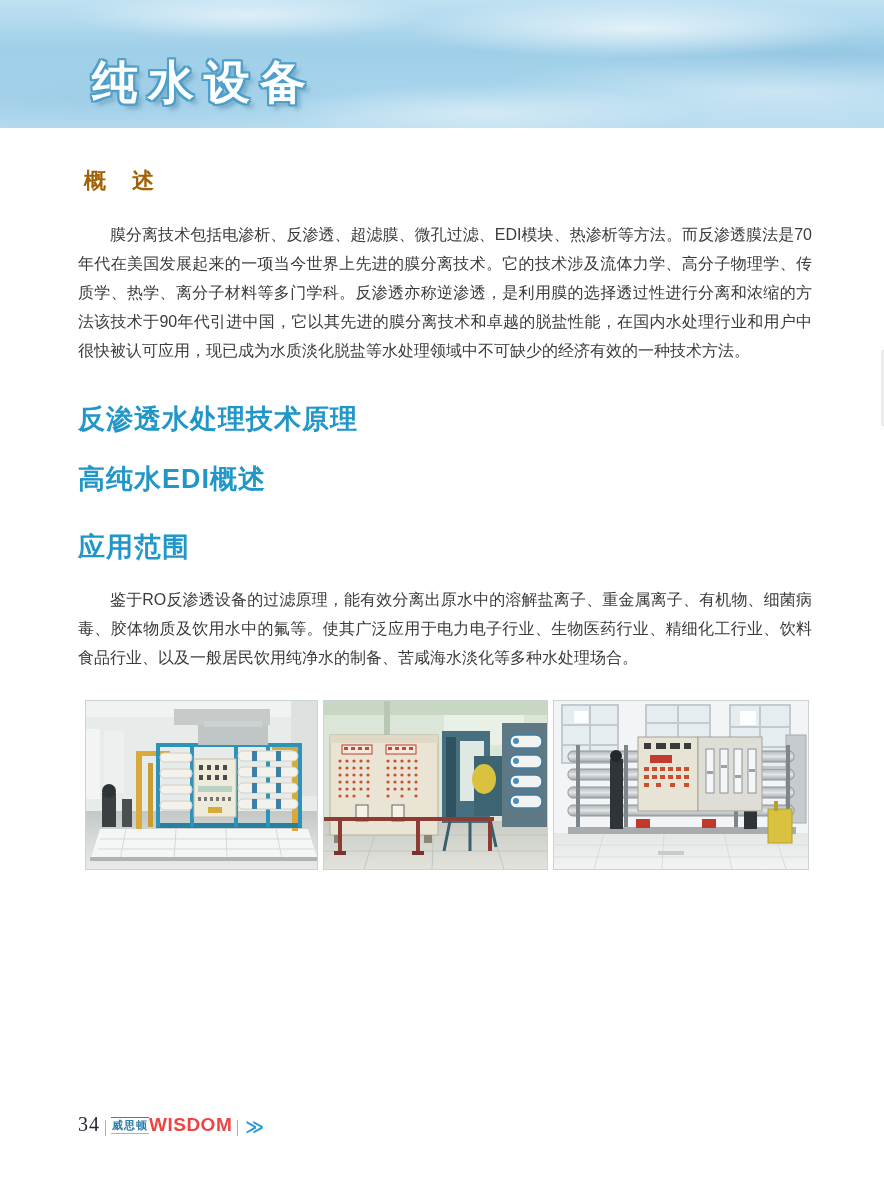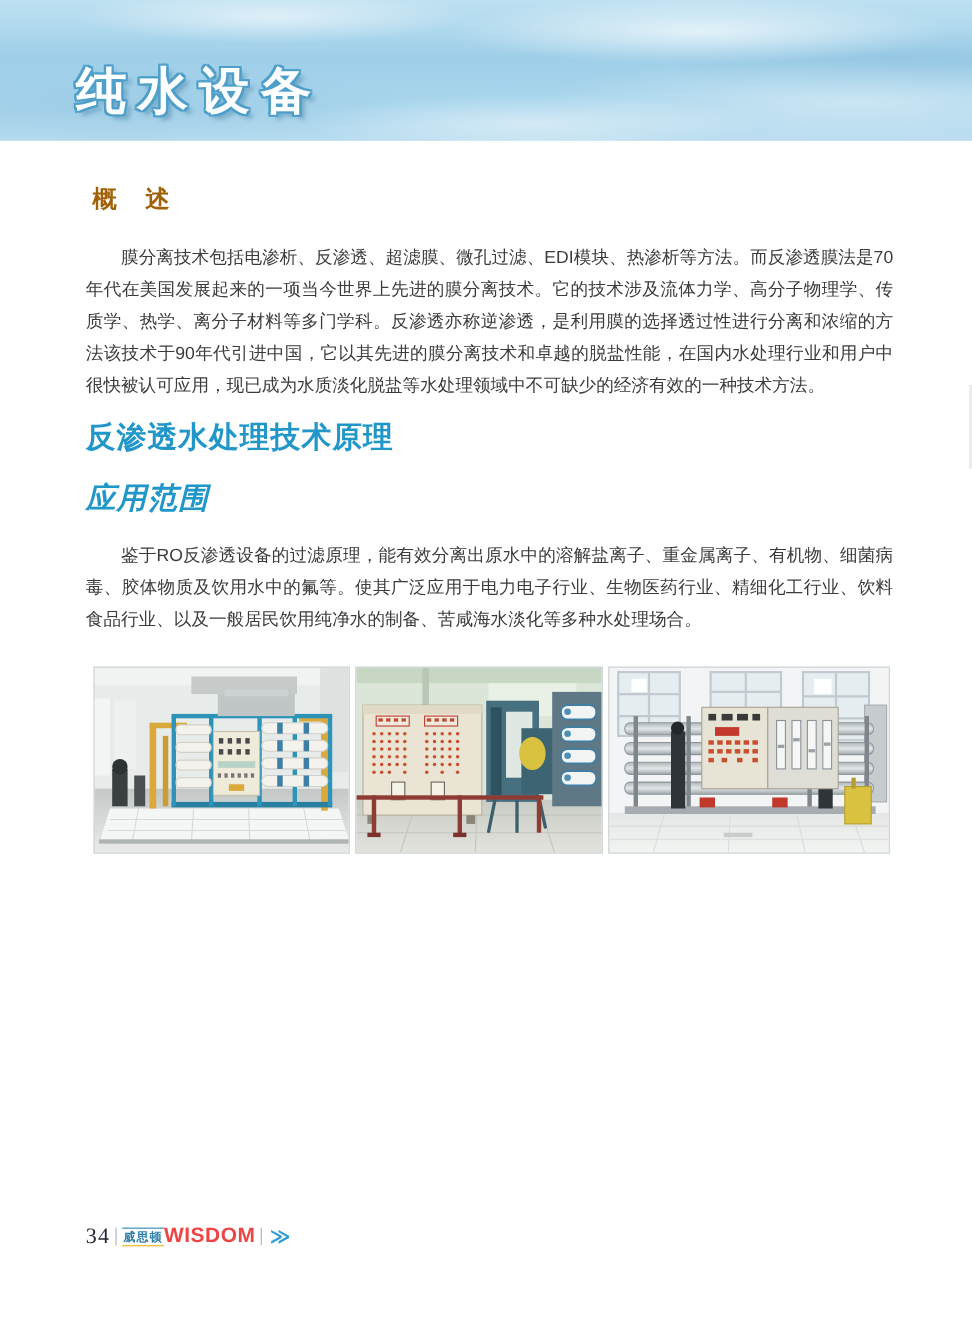--- a/index.html
+++ b/index.html
@@ -16,56 +16,56 @@
     background:
       radial-gradient(ellipse 320px 42px at 72% 22%, rgba(255,255,255,.65), rgba(255,255,255,0) 72%),
       radial-gradient(ellipse 260px 34px at 28% 12%, rgba(255,255,255,.55), rgba(255,255,255,0) 70%),
       radial-gradient(ellipse 420px 55px at 88% 72%, rgba(255,255,255,.40), rgba(255,255,255,0) 70%),
       radial-gradient(ellipse 300px 40px at 55% 88%, rgba(255,255,255,.45), rgba(255,255,255,0) 70%),
       radial-gradient(ellipse 380px 60px at 12% 78%, rgba(140,190,220,.35), rgba(140,190,220,0) 72%),
       radial-gradient(ellipse 300px 45px at 92% 45%, rgba(125,180,215,.30), rgba(125,180,215,0) 70%),
       linear-gradient(180deg,#BFE1F2 0%, #9FCFE8 40%, #A8D5EC 75%, #B9DDF0 100%);
   }
   .banner-title {
-    position:absolute; left:69px; top:52px;
+    position:absolute; left:92px; top:52px;
     font-size:46px; font-weight:900; letter-spacing:10px; color:#FDFEFF;
     text-shadow:
       2px 0 0 #4E9FC9, -2px 0 0 #4E9FC9, 0 2px 0 #4E9FC9, 0 -2px 0 #4E9FC9,
       2px 2px 0 #4E9FC9, -2px -2px 0 #4E9FC9, 2px -2px 0 #4E9FC9, -2px 2px 0 #4E9FC9,
       5px 5px 4px rgba(60,120,155,.45);
   }
 
   
   .content { padding:20px 72px 0 78px; }
   .h-overview {
     margin:18px 0 0 6px;
     font-size:22px; font-weight:700; color:#a16207; letter-spacing:2px;
   }
   .h-blue {
     font-size:27px; font-weight:700; color:#2196C9; letter-spacing:1px;
   }
-  .sec-1 .h-blue { margin-top:14px; }
+  .sec-1 .h-blue { margin-top:36px; }
   .sec-2 .h-blue { margin-top:24px; }
-  .sec-3 .h-blue { margin-top:20px;font-style:italic; }
+  .sec-3 .h-blue { margin-top:32px; }
   .body-p {
     margin-top:20px;
     font-size:16px; line-height:29px; color:#3B3B3B;
     text-align:justify; text-indent:2em;
   }
   .sec-0 .body-p { margin-top:24px; }
 
   
   .photo-row { display:flex; gap:5px; margin:28px 0 0 7px; }
   .photo { border:1px solid #CBD2D5; background:#E8EBEA; font-size:0; }
   .photo svg { display:block; }
 
   
   .footer {
     position:absolute; left:78px; top:1112px;
-    display:flex; align-items:center; height:24px;
+    display:flex; align-items:flex-end; height:24px;
   }
   .page-num {
     font-family:"Liberation Serif","DejaVu Serif",serif;
     font-size:20px; color:#222833; letter-spacing:1px;
   }
   .vline { width:1px; height:16px; background:#9FB3BF; margin:0 5px; }
   .brand { display:flex; align-items:center; }
   .brand-cn {
     font-size:11px; font-weight:700; color:#2E7FA8; letter-spacing:1px;
     border-top:1px solid #2E86AC; border-bottom:1px solid #eab308; padding:0 1px;
@@ -90,20 +90,21 @@
     <section class="sec-0">
       <h2 class="h-overview">概　述</h2>
       <p class="body-p">膜分离技术包括电渗析、反渗透、超滤膜、微孔过滤、EDI模块、热渗析等方法。而反渗透膜法是70年代在美国发展起来的一项当今世界上先进的膜分离技术。它的技术涉及流体力学、高分子物理学、传质学、热学、离分子材料等多门学科。反渗透亦称逆渗透，是利用膜的选择透过性进行分离和浓缩的方法该技术于90年代引进中国，它以其先进的膜分离技术和卓越的脱盐性能，在国内水处理行业和用户中很快被认可应用，现已成为水质淡化脱盐等水处理领域中不可缺少的经济有效的一种技术方法。</p>
     </section>
 
     <section class="sec-1">
       <h2 class="h-blue">反渗透水处理技术原理</h2>
     </section>
 
     <section class="sec-2">
+      <h2 class="h-blue">高纯水EDI概述</h2>
     </section>
 
     <section class="sec-3">
       <h2 class="h-blue">应用范围</h2>
       <p class="body-p">鉴于RO反渗透设备的过滤原理，能有效分离出原水中的溶解盐离子、重金属离子、有机物、细菌病毒、胶体物质及饮用水中的氟等。使其广泛应用于电力电子行业、生物医药行业、精细化工行业、饮料食品行业、以及一般居民饮用纯净水的制备、苦咸海水淡化等多种水处理场合。</p>
     </section>
 
     <div class="photo-row">
 
       <figure class="photo">

